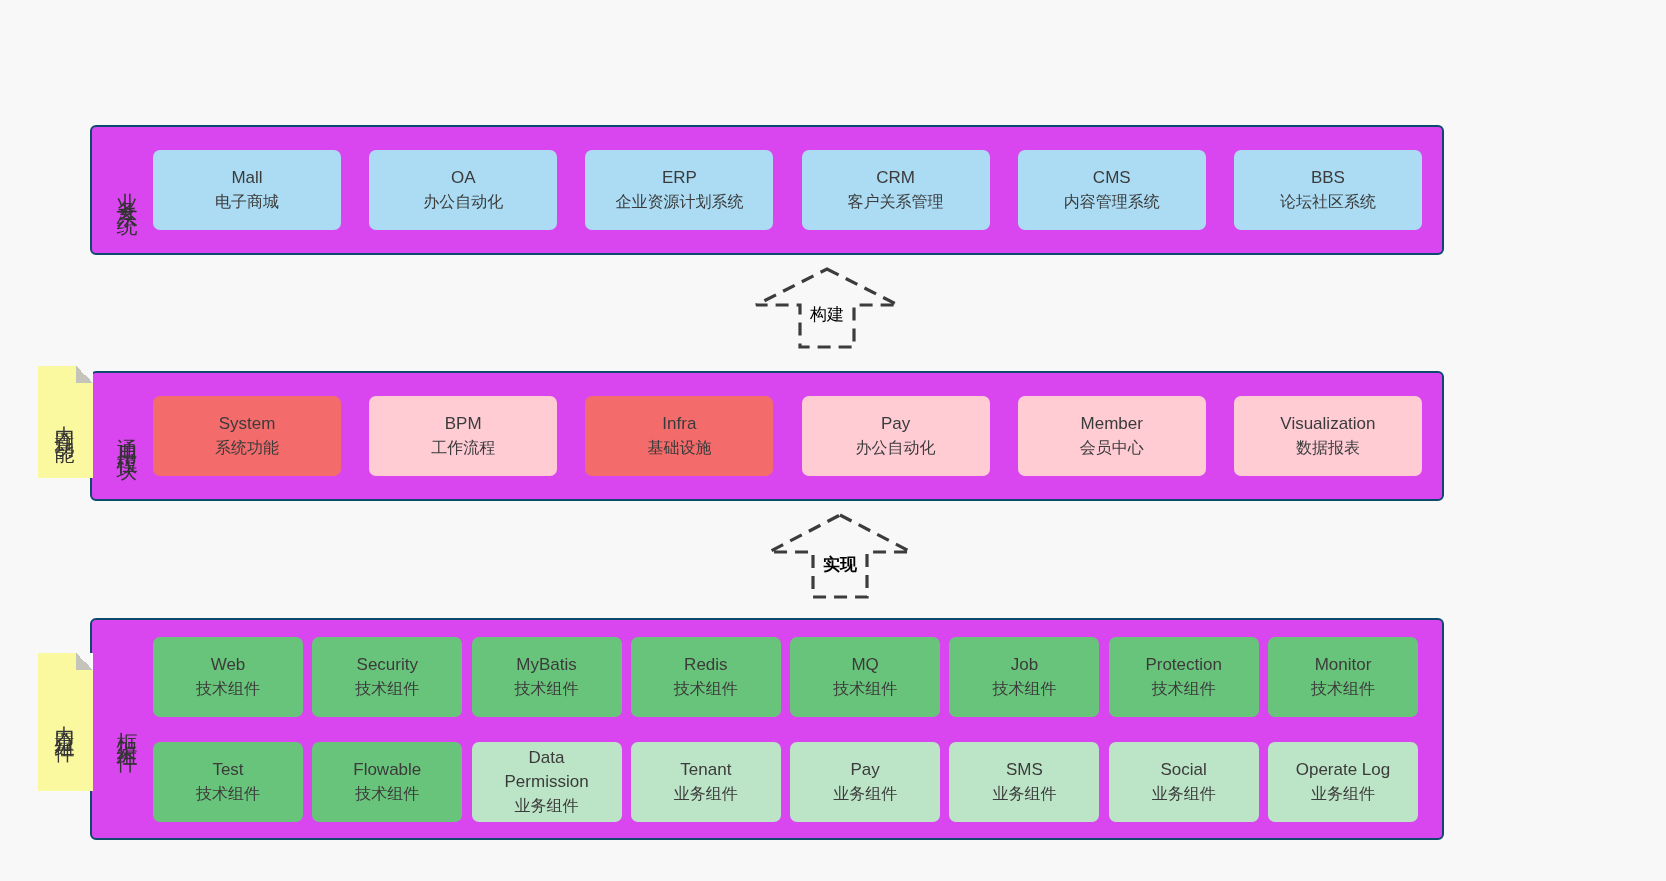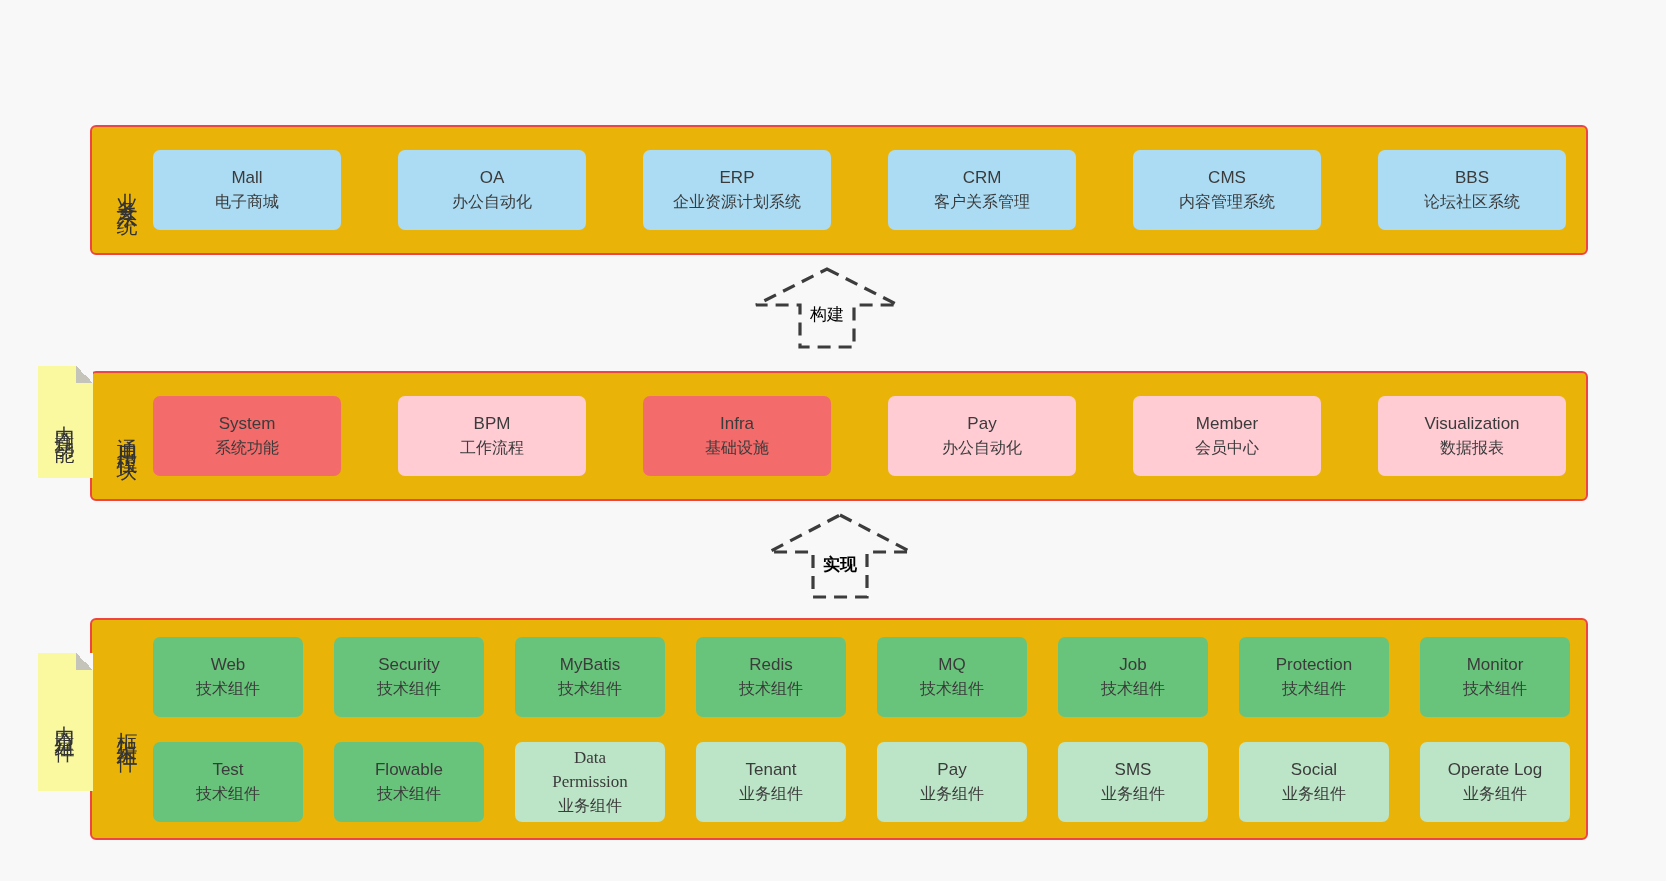--- a/index.html
+++ b/index.html
@@ -1,42 +1,42 @@
 <!DOCTYPE html>
 <html><head>
 <meta charset="utf-8">
 <style>
   * { margin:0; padding:0; box-sizing:border-box; }
   html,body { background:#f8f8f8; font-family:"Liberation Sans", sans-serif; }
   .canvas { position:relative; width:1666px; height:881px; background:#f8f8f8; overflow:hidden; }
 
-  .band { position:absolute; left:90px; width:1498px; background:#eab308;
-          border:2px solid #ef4444; border-radius:6px; display:flex; }
+  .band { position:absolute; left:90px; width:1354px; background:#d946ef;
+          border:2px solid #0c4a6e; border-radius:6px; display:flex; }
   .band-top    { top:125px; height:130px; }
   .band-mid    { top:371px; height:130px; }
   .band-bottom { top:618px; height:222px; }
 
   .band-label { writing-mode:vertical-rl; text-orientation:upright;
                 font-size:21px; letter-spacing:7px; color:#333;
                 align-self:center; margin-left:13px; width:36px; text-align:center; }
 
   .band-content { flex:1; display:flex; align-items:center;
                   justify-content:space-between; padding:0 20px 0 12px; }
   .band-rows { flex:1; display:flex; flex-direction:column; justify-content:center;
-               gap:25px; padding:0 16px 0 12px; }
+               gap:25px; padding:0 24px 0 12px; }
   .rowline { display:flex; justify-content:space-between; }
 
   .box { height:80px; border-radius:7px; display:flex; flex-direction:column;
          align-items:center; justify-content:center; text-align:center;
          color:#3b3b3b; line-height:24px; }
   .box-6 { width:188px; }
   .box-8 { width:150px; }
   .box-title    { font-size:17px; display:block; }
   .box-subtitle { font-size:16px; display:block; }
-  .wrap .box-title { max-width:96px;font-family:Liberation Serif, serif; }
+  .wrap .box-title { max-width:96px; }
 
   .c-blue   { background:#abdcf4; }
   .c-red    { background:#f46b6b; }
   .c-pink   { background:#ffccd4; }
   .c-green  { background:#69c47b; }
   .c-lgreen { background:#bce4c6; }
 
   .sticky { position:absolute; left:38px; width:55px; background:#fbf9a0; z-index:3;
             display:flex; align-items:center; justify-content:center; }
   .sticky-mid    { top:366px; height:112px; }

